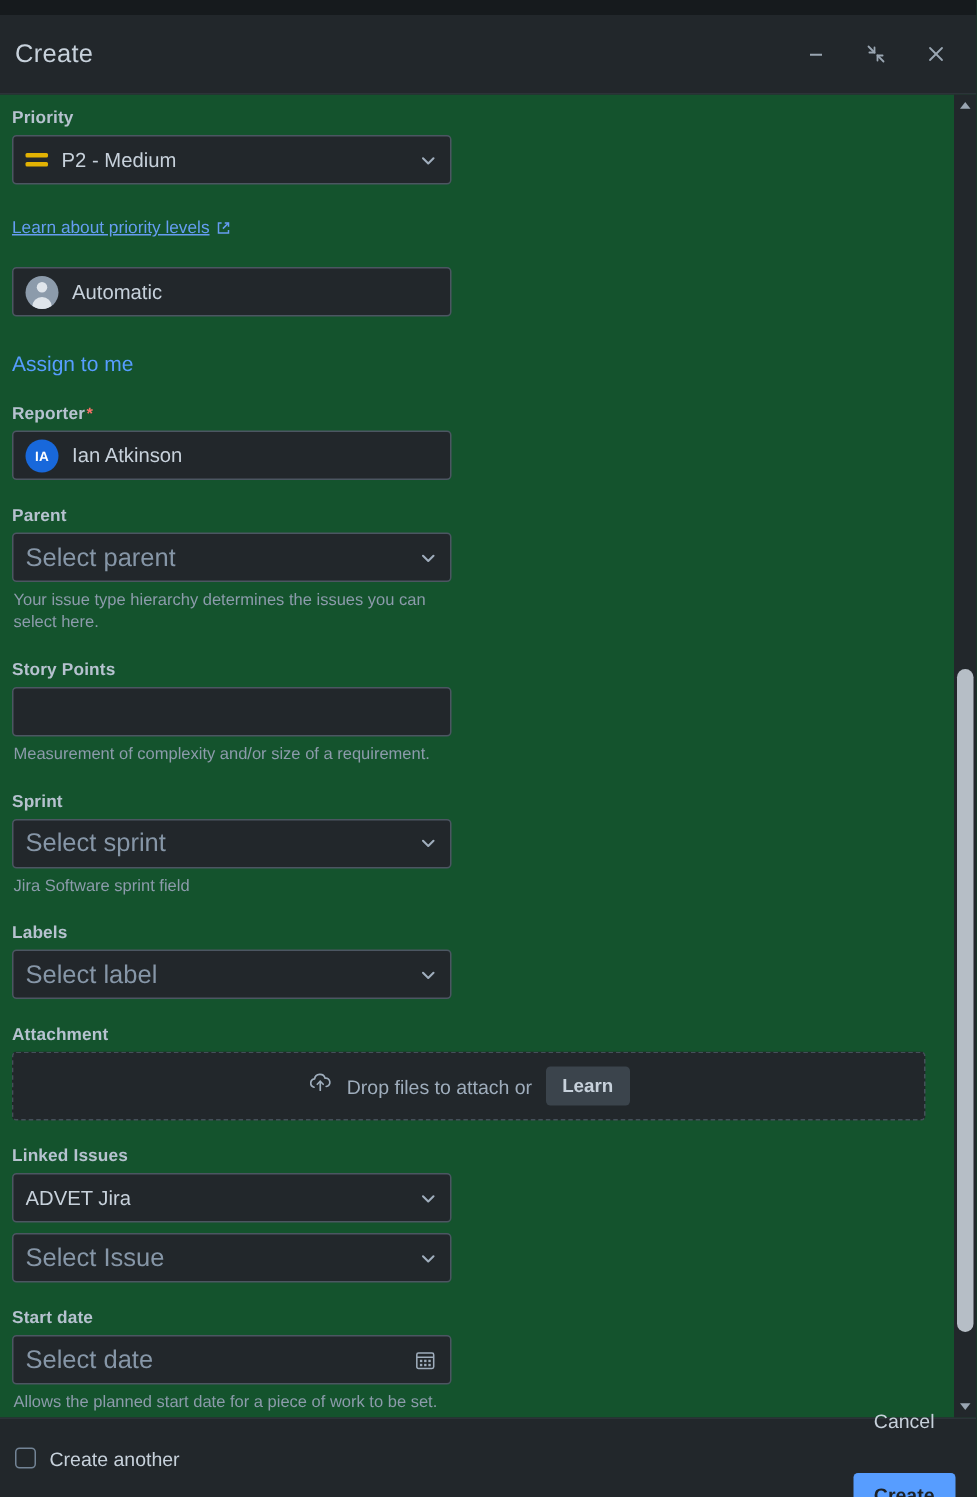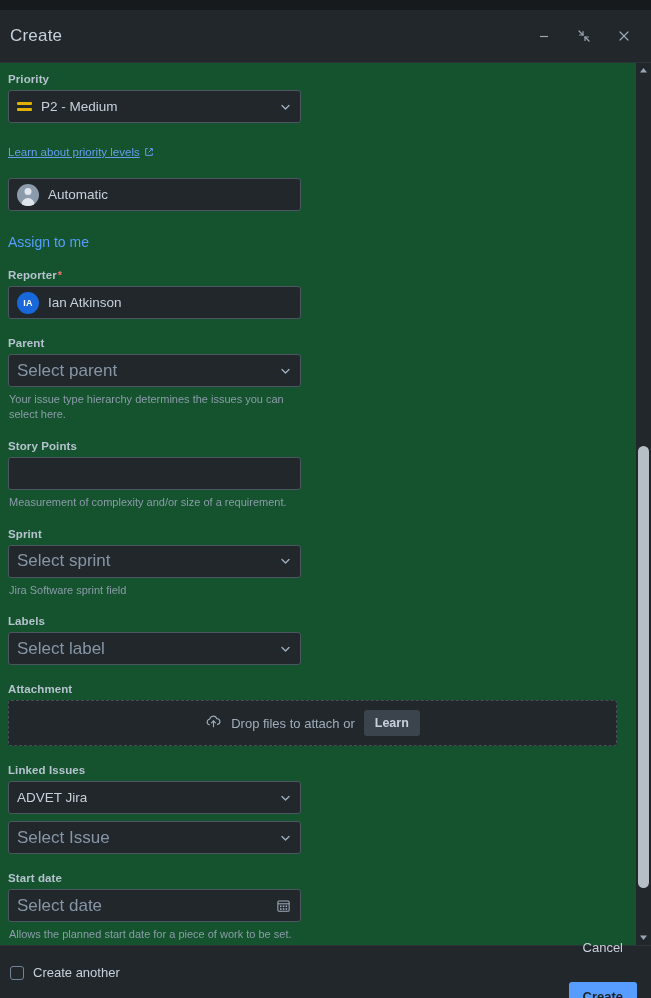--- a/index.html
+++ b/index.html
@@ -282,21 +282,21 @@
     flex: 0 0 auto;
     height: 53px;
     background: #22272b;
     border-top: 1px solid #2c3339;
     display: flex;
     align-items: center;
     padding: 0 14px 0 10px;
   }
   .check-wrap {
     display: flex;
-    align-items: flex-end;
+    align-items: center;
     gap: 9px;
     cursor: pointer;
     flex: 1 1 auto;
   }
   .checkbox {
     width: 14px; height: 14px;
     border: 1.6px solid #738496;
     border-radius: 3px;
     background: transparent;
     flex: 0 0 auto;

